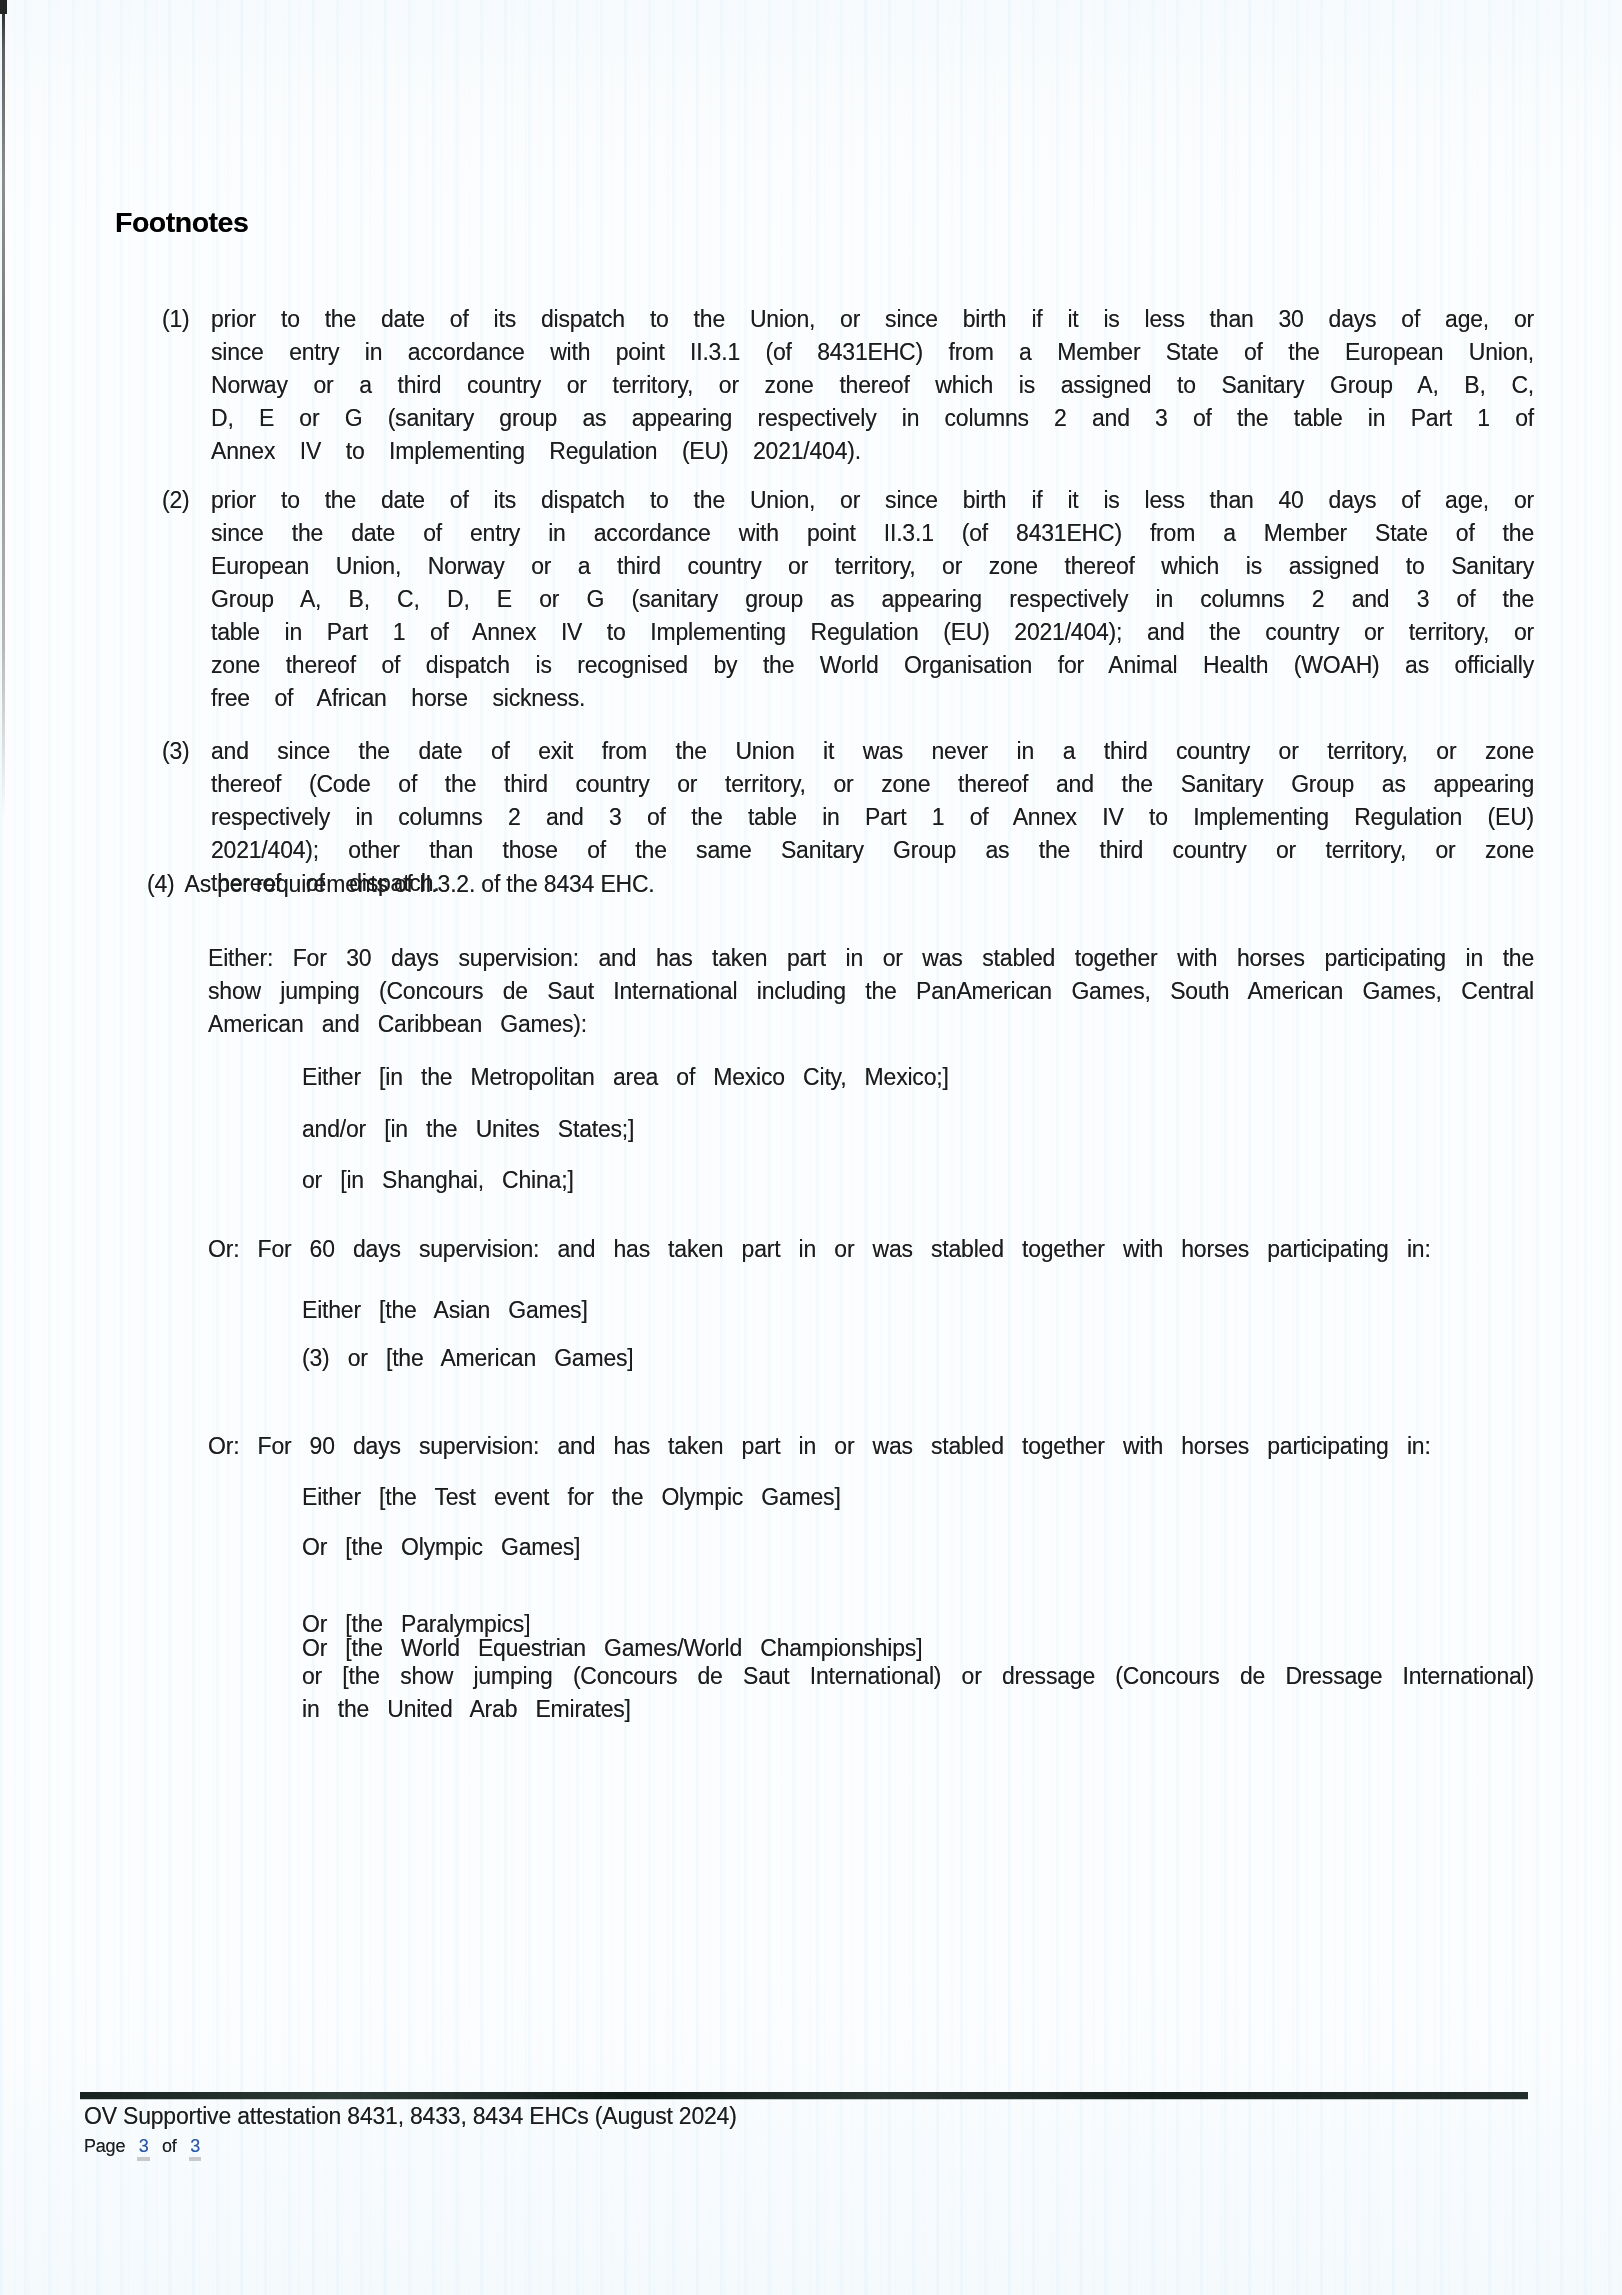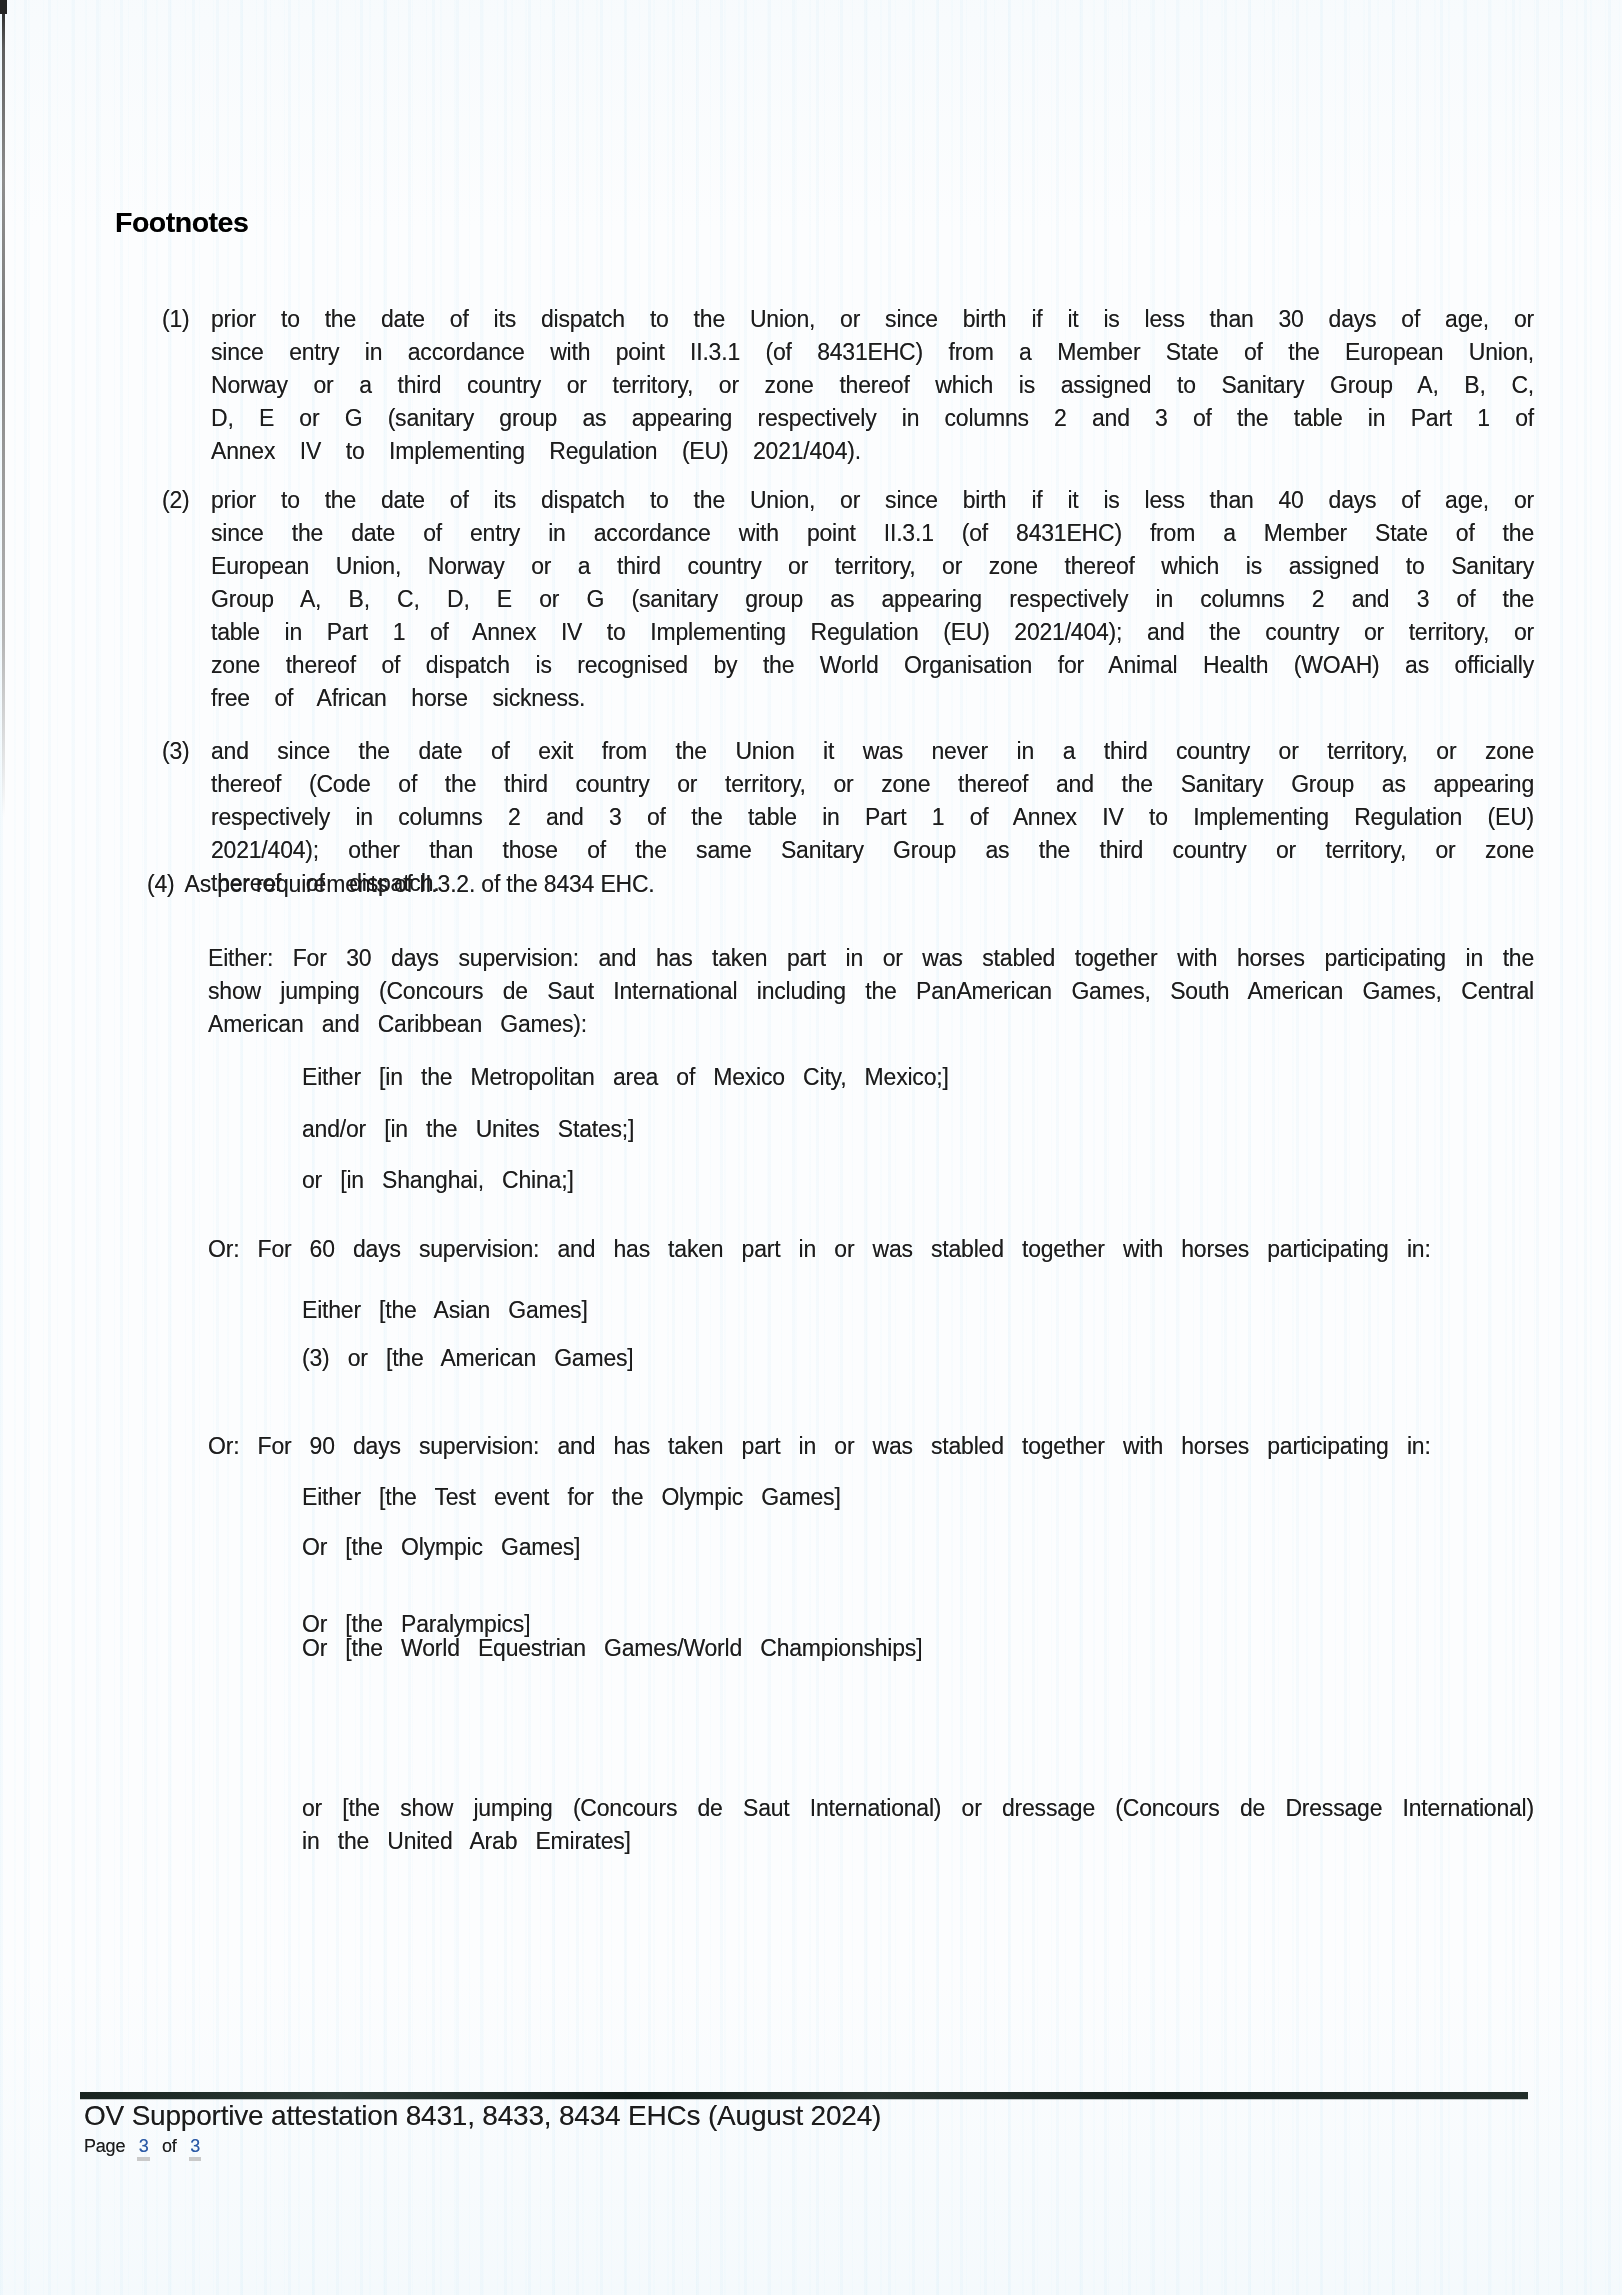--- a/index.html
+++ b/index.html
@@ -97,35 +97,35 @@
   }
   #opt-30-1 { top: 1038px; }
   #opt-30-2 { top: 1090px; }
   #opt-30-3 { top: 1141px; }
   #opt-60-1 { top: 1271px; }
   #opt-60-2 { top: 1319px; }
   #opt-90-1 { top: 1458px; }
   #opt-90-2 { top: 1508px; }
   #opt-90-3 { top: 1585px; }
   #opt-90-4 { top: 1609px; }
-  #opt-90-5 { top: 1746px; margin-top: 46px; }
+  #opt-90-5 { top: 1614px; margin-top: 46px; }
 
   
   .footer-rule {
     position: absolute;
     left: 80px; top: 2092px;
     width: 1448px; height: 7.3px;
     background: linear-gradient(90deg,
       #18231f 0%, #2c3a36 18%, #101b18 38%,
       #27332f 55%, #141f1c 75%, #222e2a 100%);
     box-shadow: 0 0.9px 0 rgba(20,30,28,0.25);
   }
   .footer-title {
     left: 84px; top: 2102px;
-    font-size: 28px;
+    font-size: 23px;
     line-height: 28.5px;
     word-spacing: normal;
   }
   .footer-page {
     left: 84px; top: 2132px;
     font-size: 18px;
     line-height: 28.5px;
   }
   .footer-page > span { margin-right: 7.3px; }
   .footer-page > span:last-child { margin-right: 0; }

